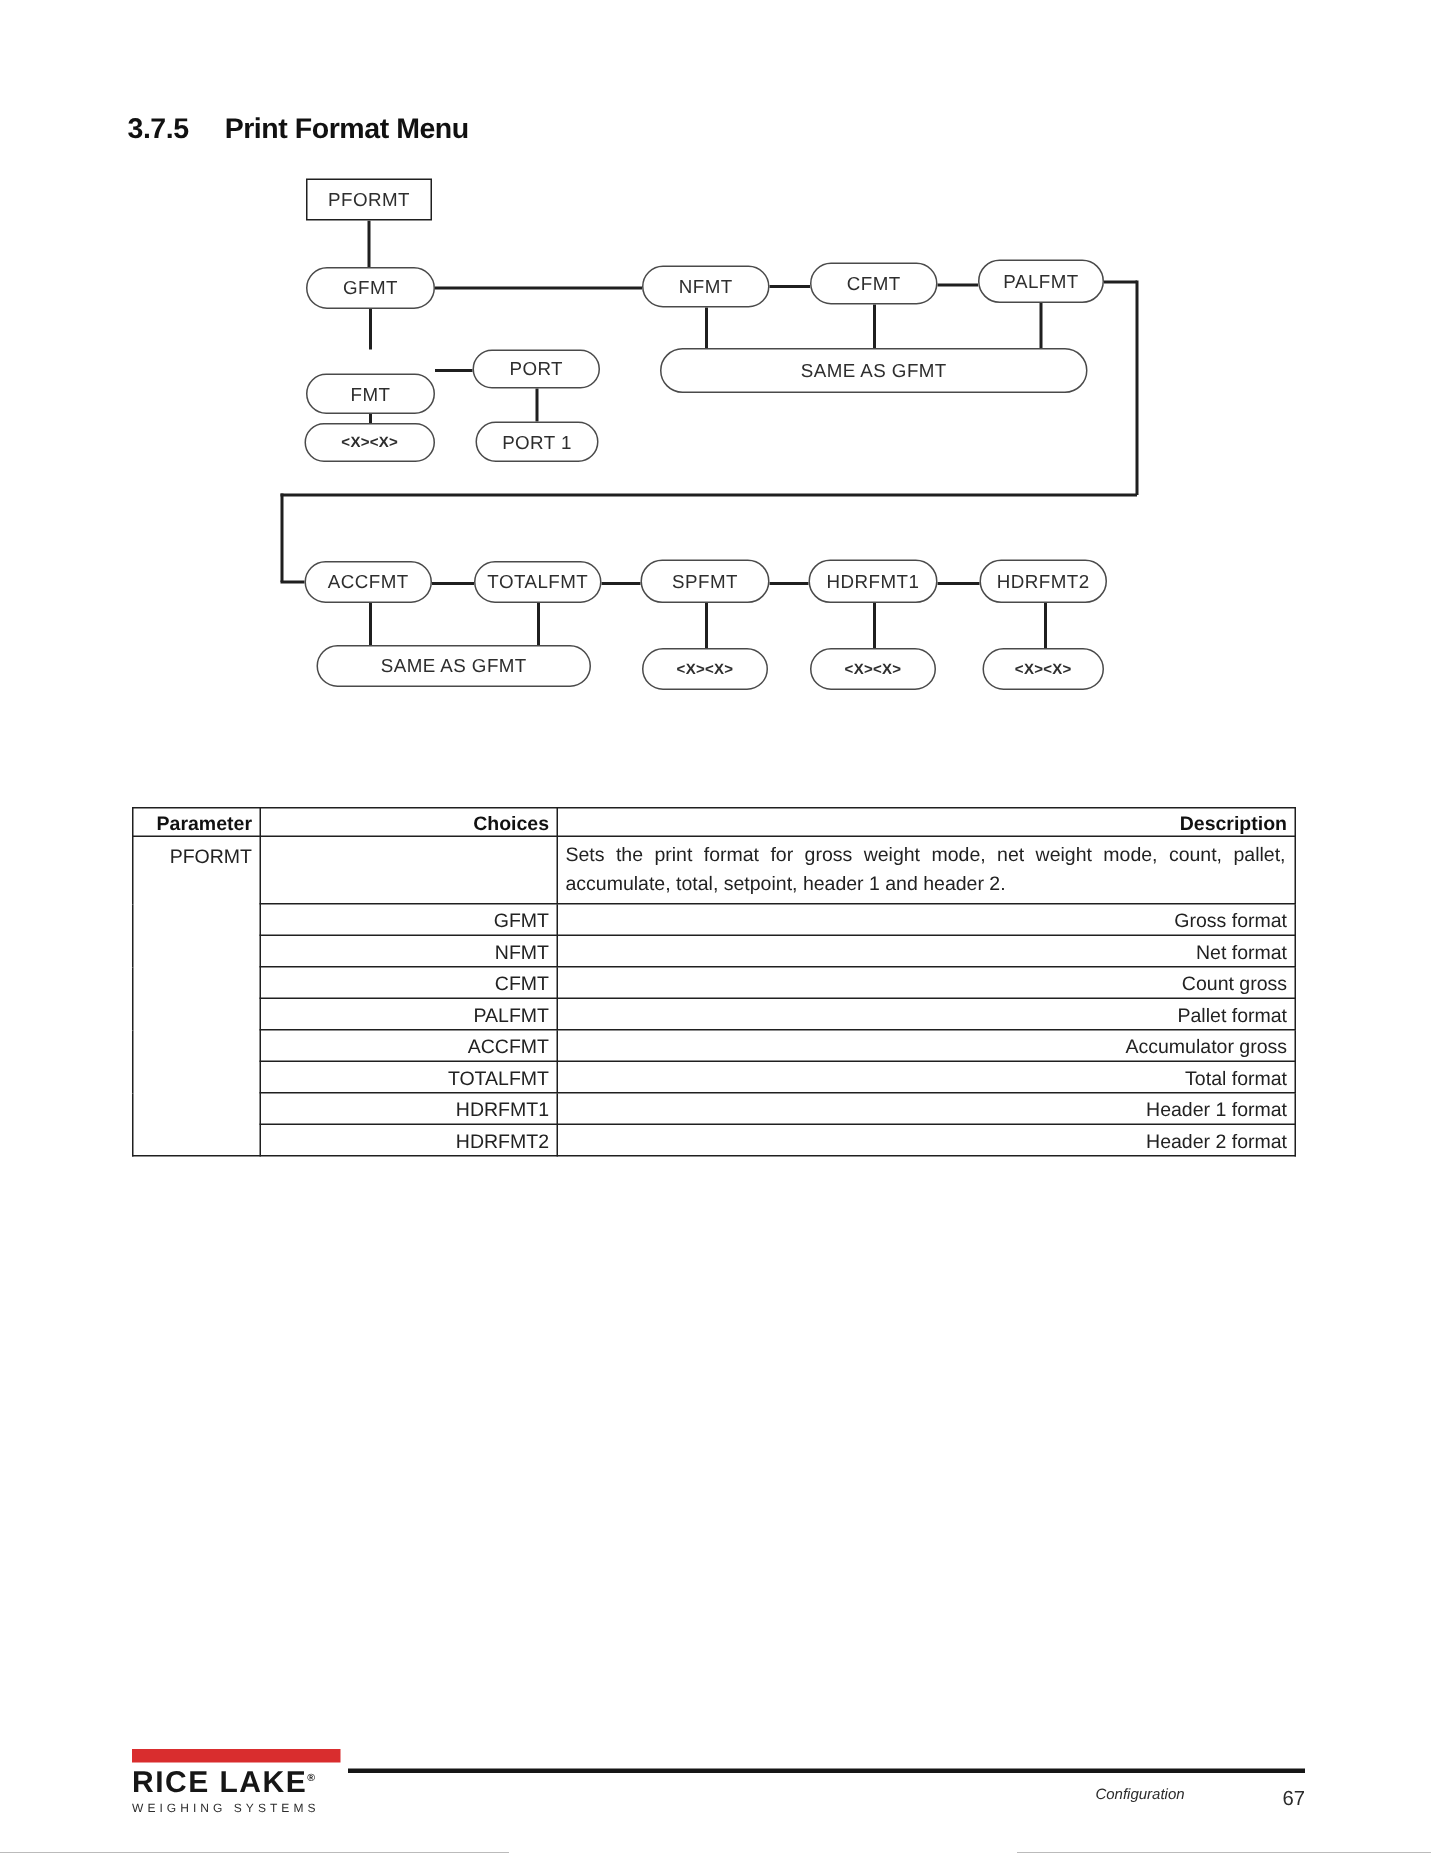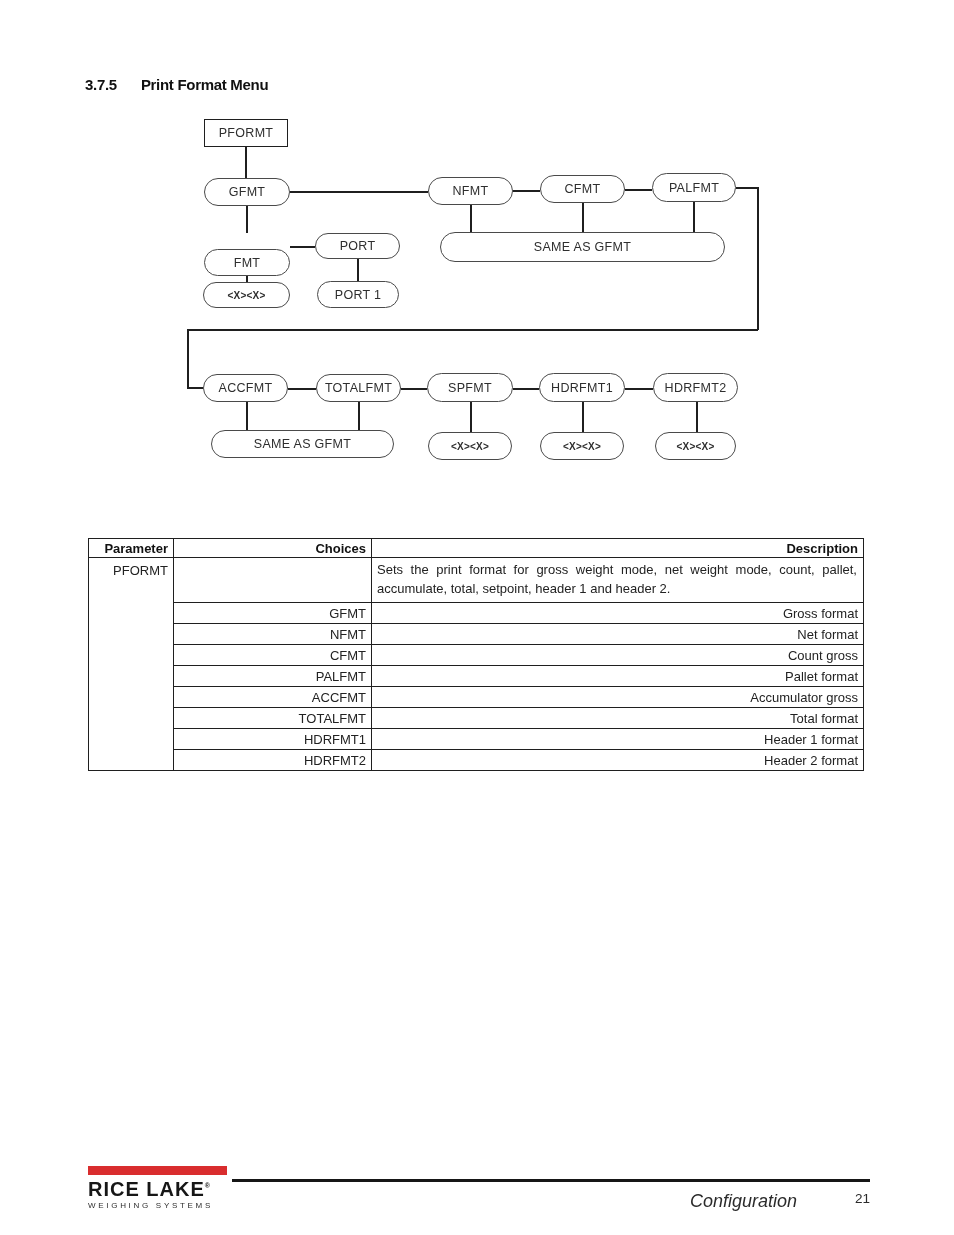--- a/index.html
+++ b/index.html
@@ -7,21 +7,21 @@
     position:relative;
     width:954px;height:1235px;
     background:#ffffff;
     font-family:"Liberation Sans", sans-serif;
     color:#222;
     overflow:hidden;
   }
   
   .sec-title{
     position:absolute;left:85px;top:76px;margin:0;
-    font-size:15px;font-weight:bold;color:#111;
+    font-size:19px;font-weight:bold;color:#111;
     letter-spacing:-0.3px;white-space:nowrap;
   }
   .sec-title .num{display:inline-block;margin-right:24px;}
   
   .nodebox{
     position:absolute;box-sizing:border-box;
     border:1.5px solid #1f1f1f;background:#fff;
     display:flex;align-items:center;justify-content:center;
     font-size:12.5px;color:#2e2e2e;letter-spacing:0.3px;
     z-index:2;
@@ -65,21 +65,21 @@
     letter-spacing:1px;color:#161616;white-space:nowrap;
   }
   .logo-name sup{font-size:7px;letter-spacing:0;}
   .logo-sub{
     font-size:8px;letter-spacing:2.7px;color:#2d2d2d;
     white-space:nowrap;margin-top:1px;
   }
   .footer-rule{position:absolute;left:232px;top:1179px;width:638px;height:2.5px;background:#161616;}
   .footer-config{
     position:absolute;left:690px;top:1191px;width:140px;
-    text-align:left;font-style:italic;font-size:18px;color:#2b2b2b;
+    text-align:center;font-style:italic;font-size:10px;color:#2b2b2b;
   }
   .footer-page{
     position:absolute;left:843px;top:1191px;width:27px;
     text-align:right;font-size:13.5px;color:#2b2b2b;
   }
 </style>
 </head>
 <body>
 
 <div class="page">
@@ -192,15 +192,15 @@
   </tbody>
     </table>
 
   <div class="logo">
     <div class="logo-bar" style="background: rgb(217, 45, 46);"></div>
     <div class="logo-name"><span>RICE LAKE</span><sup>®</sup></div>
     <div class="logo-sub">WEIGHING SYSTEMS</div>
   </div>
   <div class="footer-rule"></div>
   <div class="footer-config">Configuration</div>
-  <div class="footer-page">21</div>
+  <div class="footer-page">67</div>
 
 </div>
 
 </body></html>

